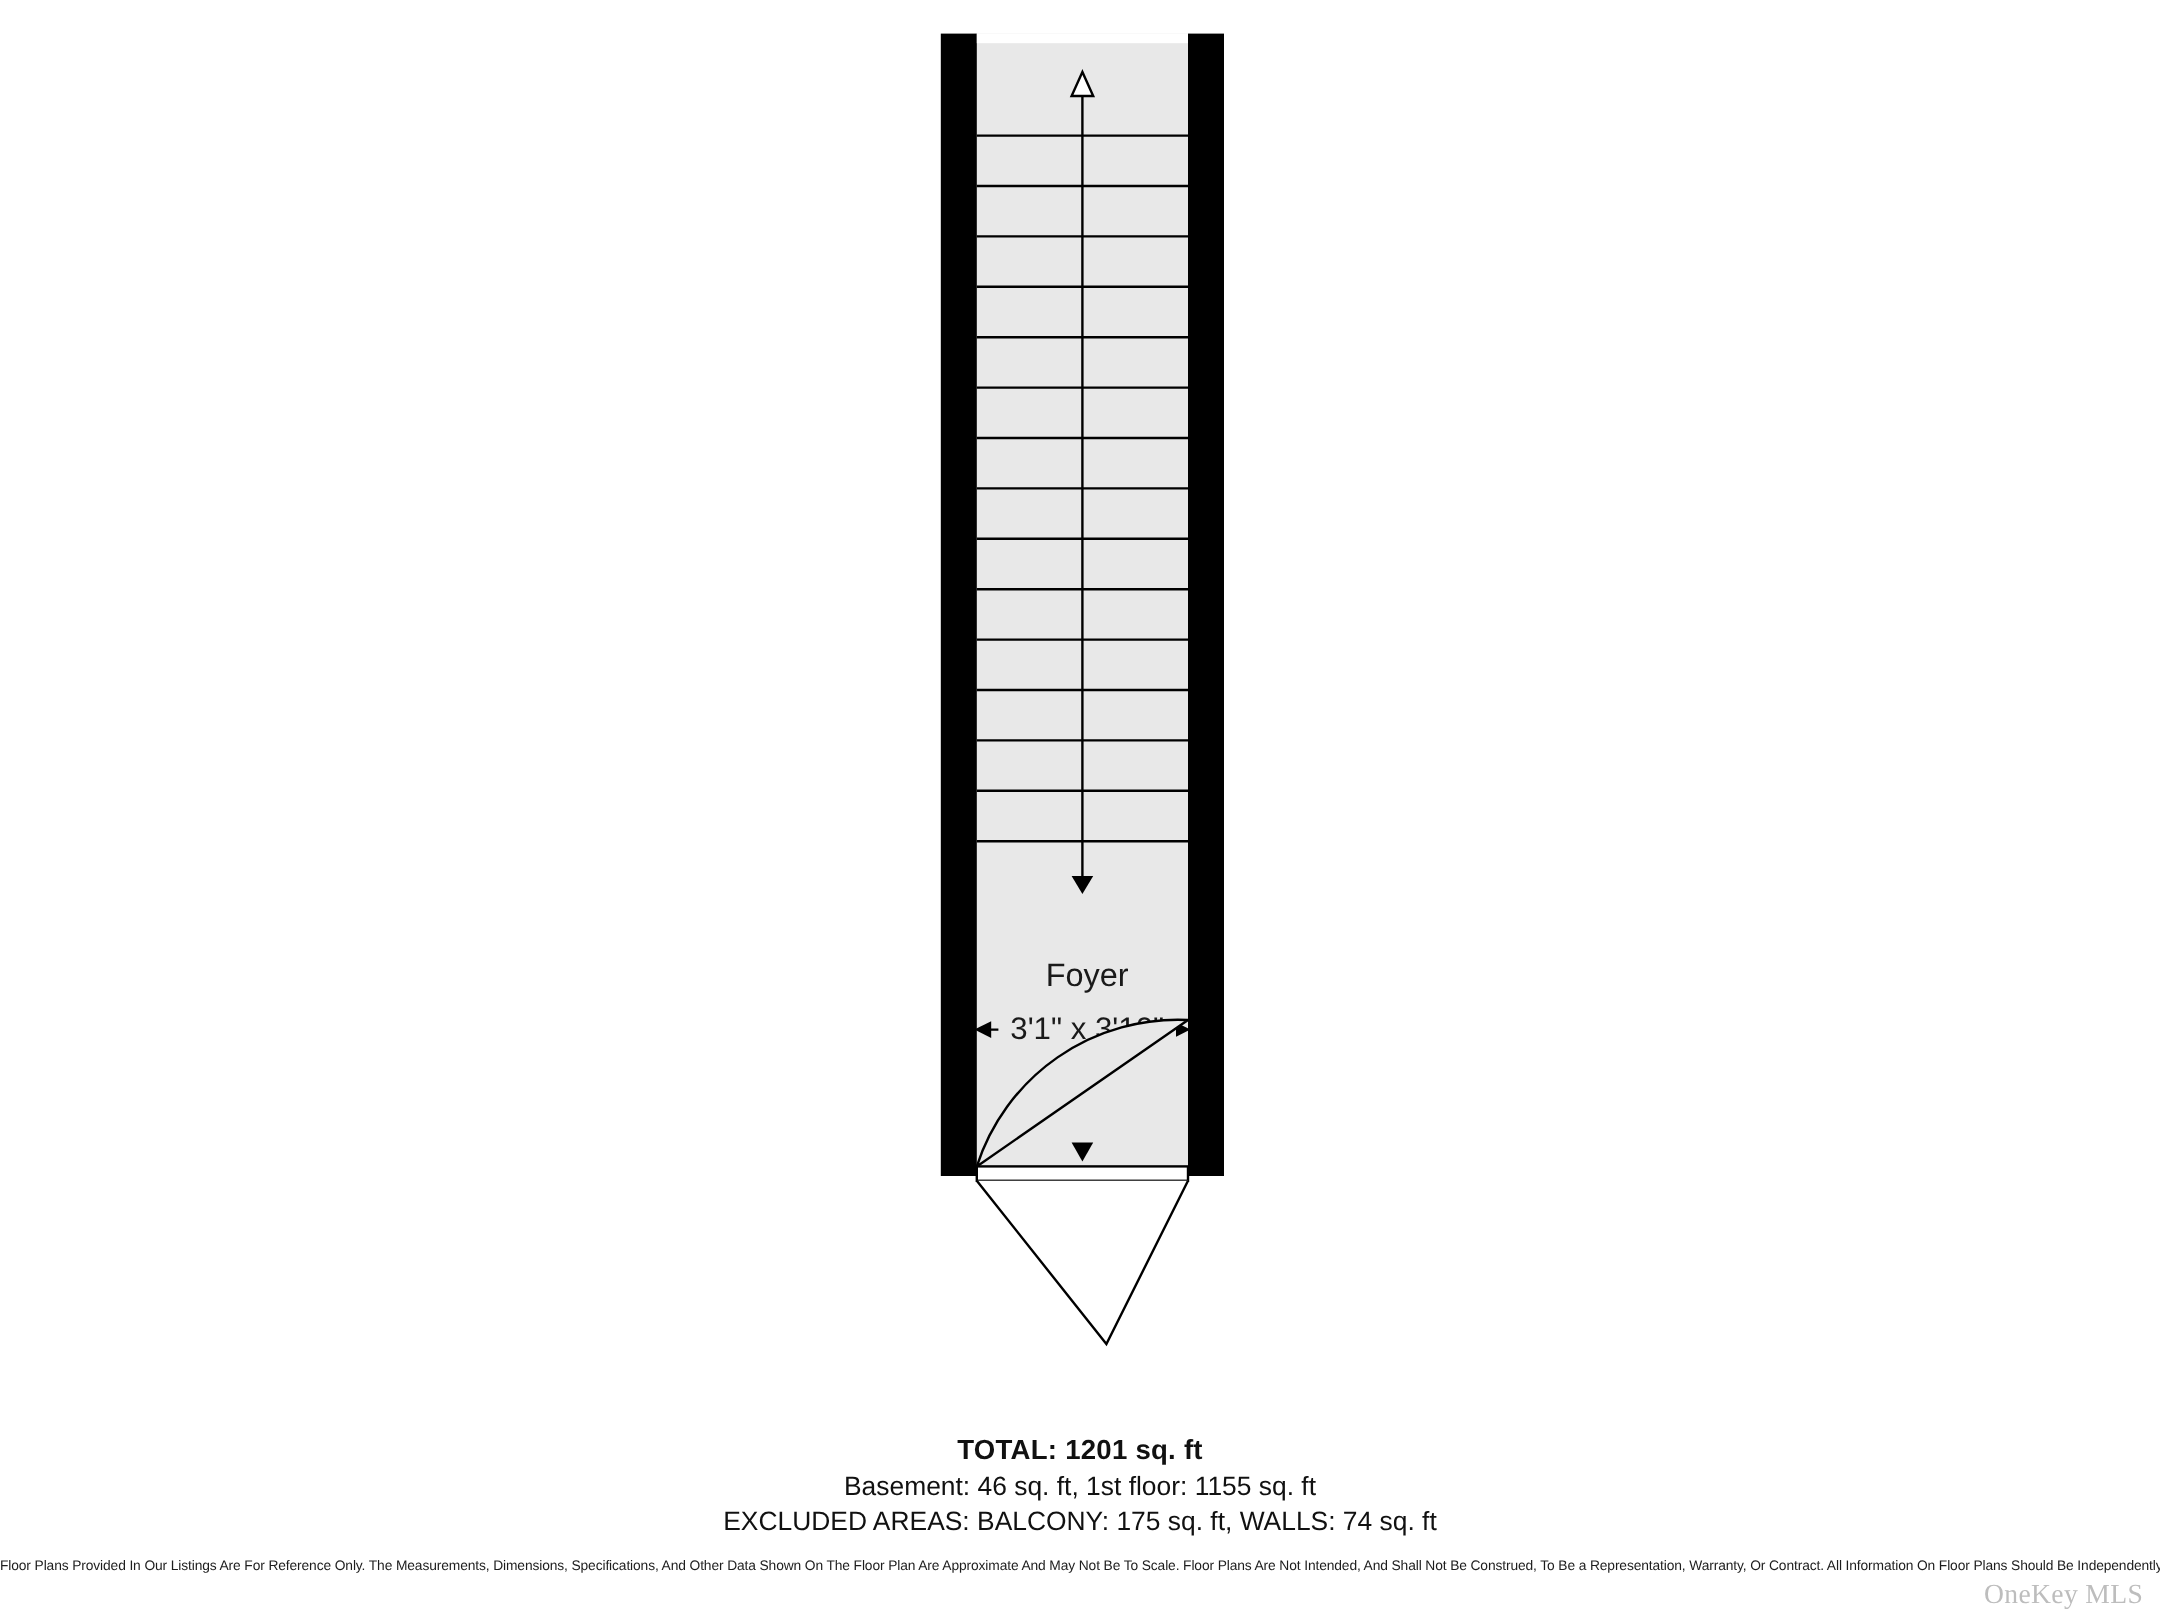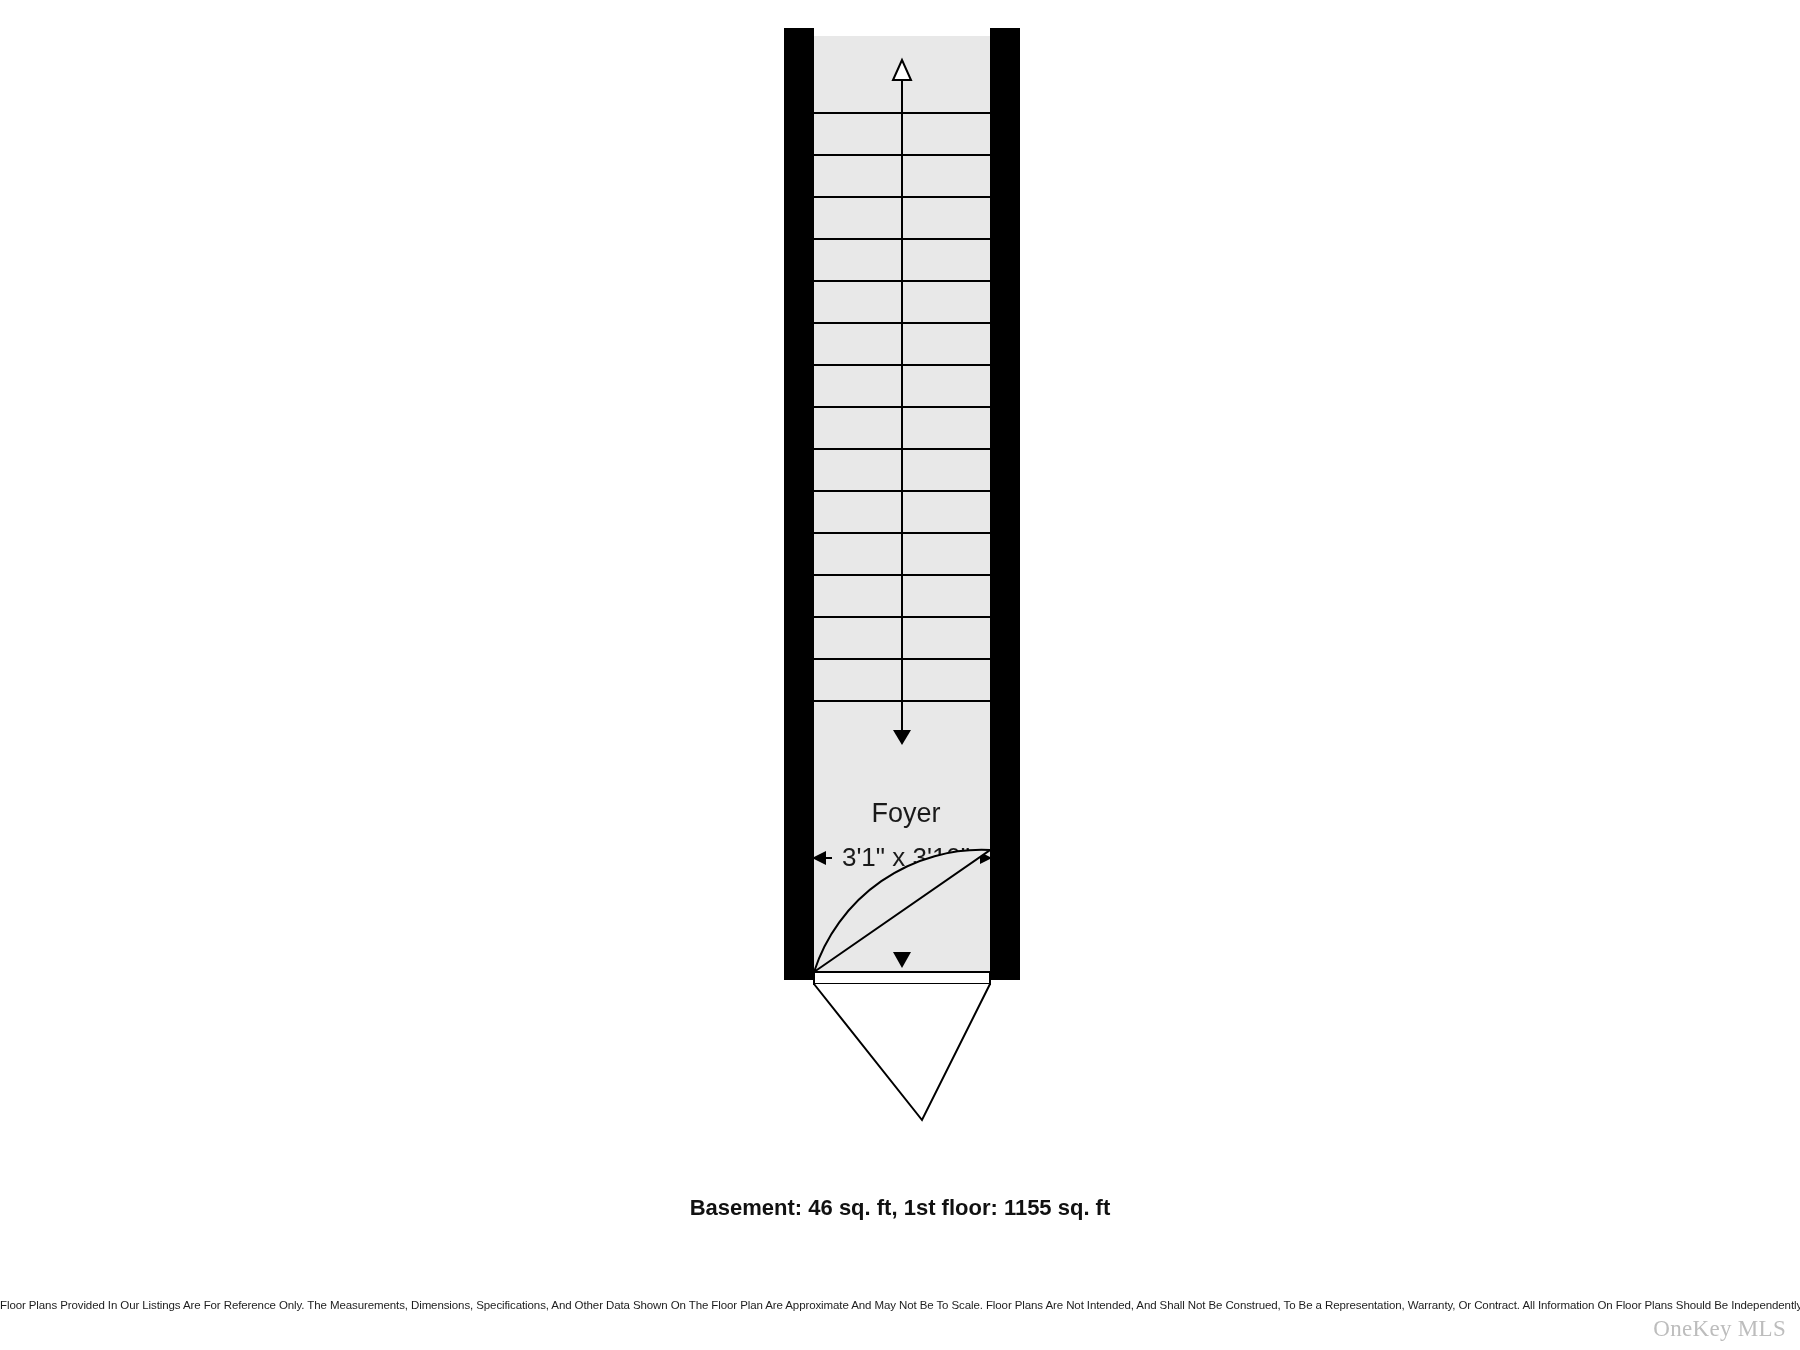--- a/index.html
+++ b/index.html
@@ -43,21 +43,21 @@
     color: #111111;
   }
   .summary-total {
     font-size: 23px;
     font-weight: bold;
     letter-spacing: 0.2px;
     margin-bottom: 4px;
   }
   .summary-line {
     font-size: 22px;
-    font-weight: bold;
+    font-weight: normal;
     margin-bottom: 3px;
   }
   .disclaimer {
     position: absolute;
     left: 0;
     top: 1299px;
     width: 1800px;
     text-align: center;
     font-size: 11.5px;
     color: #1d1d1d;
@@ -138,18 +138,20 @@
     </g>
 
     <g>
       <path d="M 814 984 L 922 1120 L 990 984" fill="#ffffff" stroke="#000000" stroke-width="2"></path>
     </g>
 
   </svg>
 </div>
 
 <div class="summary">
+  <div class="summary-total">TOTAL: 1201 sq. ft</div>
   <div class="summary-line">Basement: 46 sq. ft, 1st floor: 1155 sq. ft</div>
+  <div class="summary-line">EXCLUDED AREAS: BALCONY: 175 sq. ft, WALLS: 74 sq. ft</div>
 </div>
 
 <div class="disclaimer">Floor Plans Provided In Our Listings Are For Reference Only. The Measurements, Dimensions, Specifications, And Other Data Shown On The Floor Plan Are Approximate And May Not Be To Scale. Floor Plans Are Not Intended, And Shall Not Be Construed, To Be a Representation, Warranty, Or Contract. All Information On Floor Plans Should Be Independently Verified.</div>
 
 <div class="watermark">OneKey MLS</div>
 
 </body></html>

